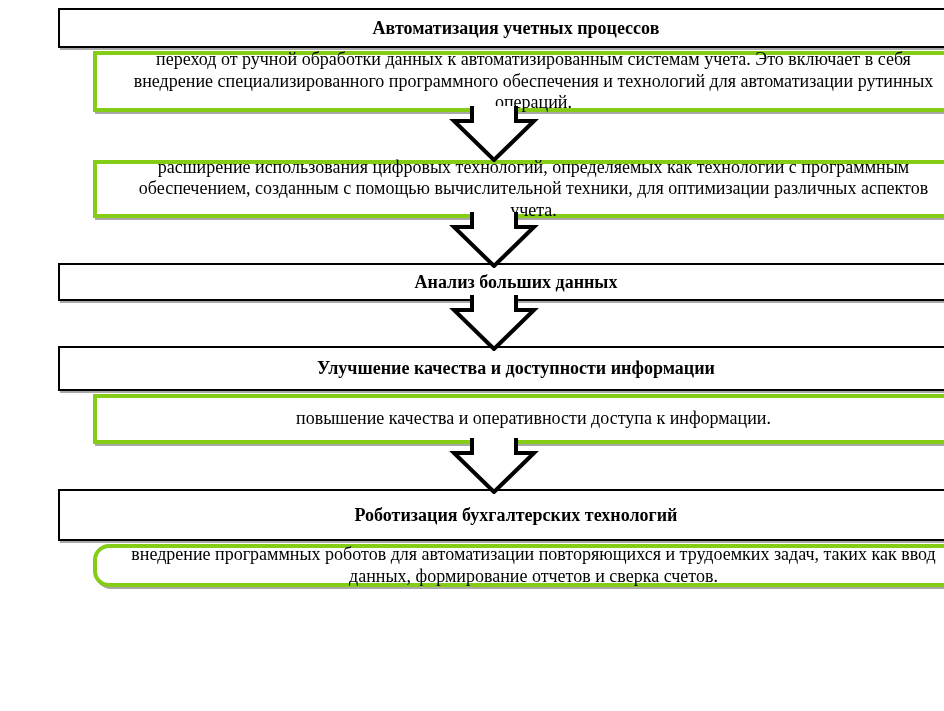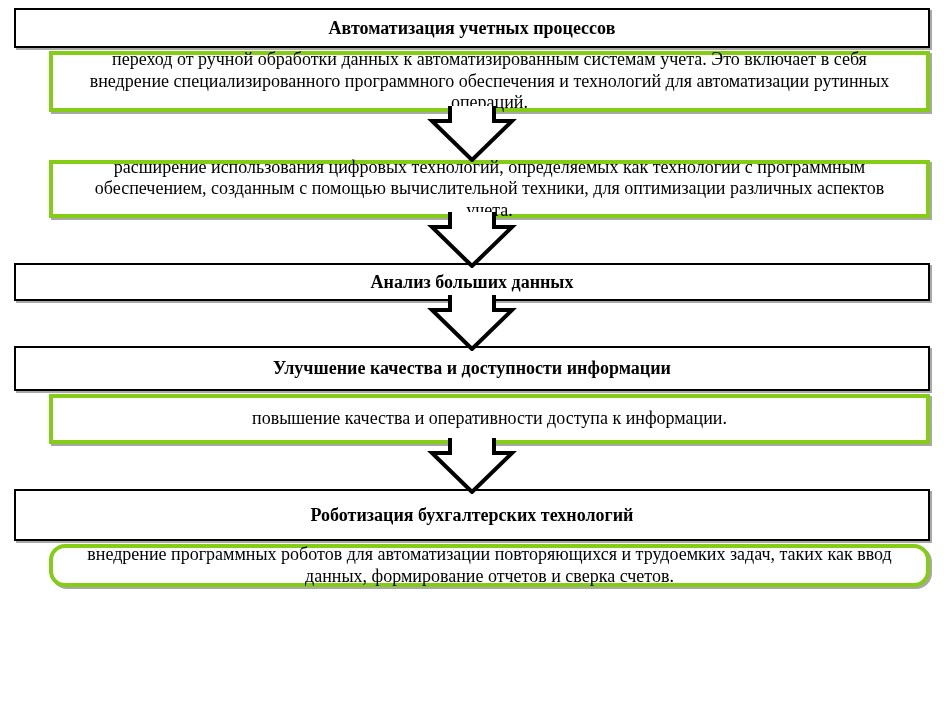--- a/index.html
+++ b/index.html
@@ -14,20 +14,21 @@
     color: #000000;
     overflow: hidden;
   }
   .canvas {
     position: relative;
     width: 944px;
     height: 711px;
     box-sizing: border-box;
     padding-top: 8px;
     background: #ffffff;
+    padding-left: 44px;
   }
   .block {
     width: 916px;
     margin-left: 14px;
     position: relative;
     z-index: 1;
   }
   .title-box {
     border: 2px solid #000000;
     box-sizing: border-box;

